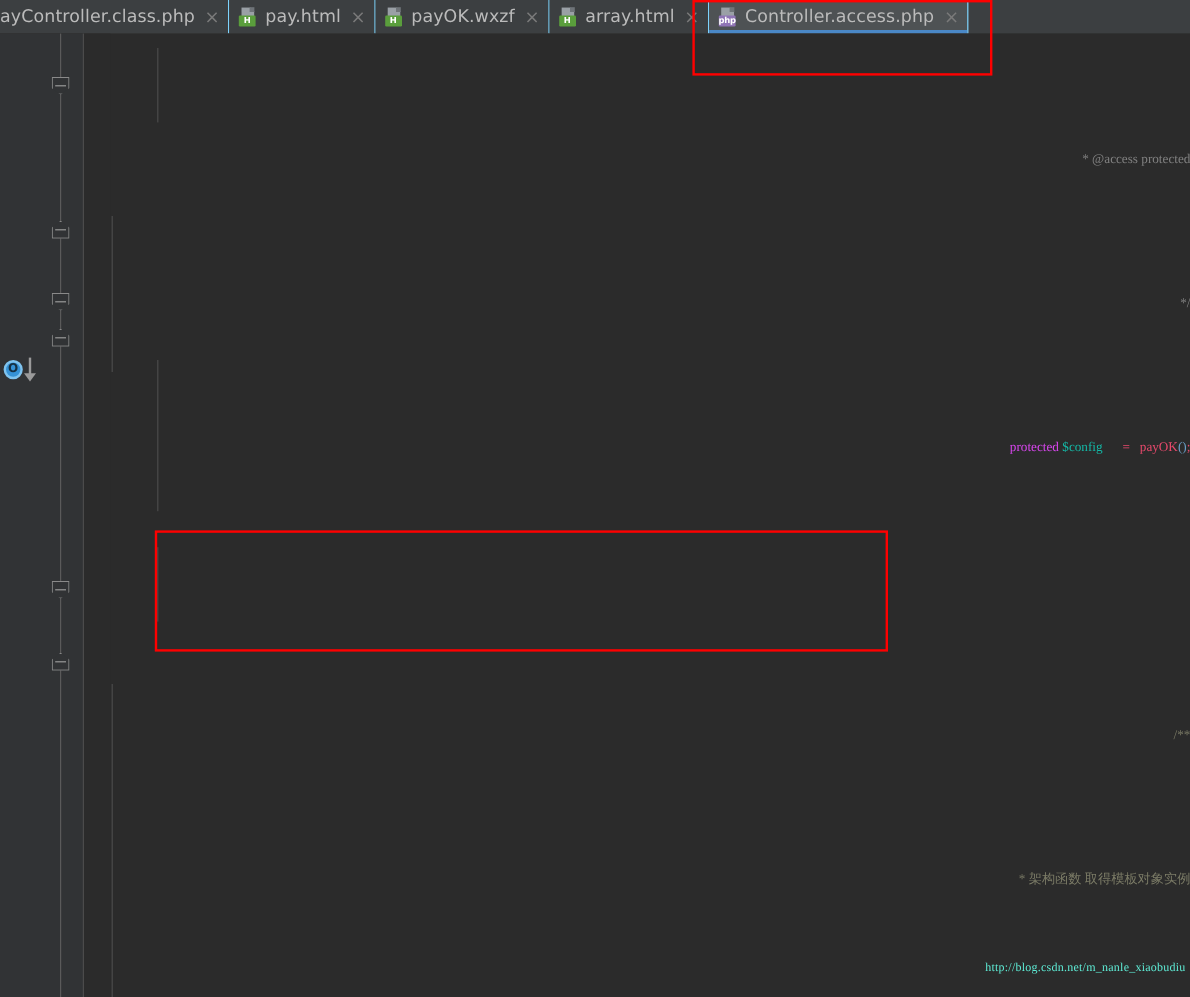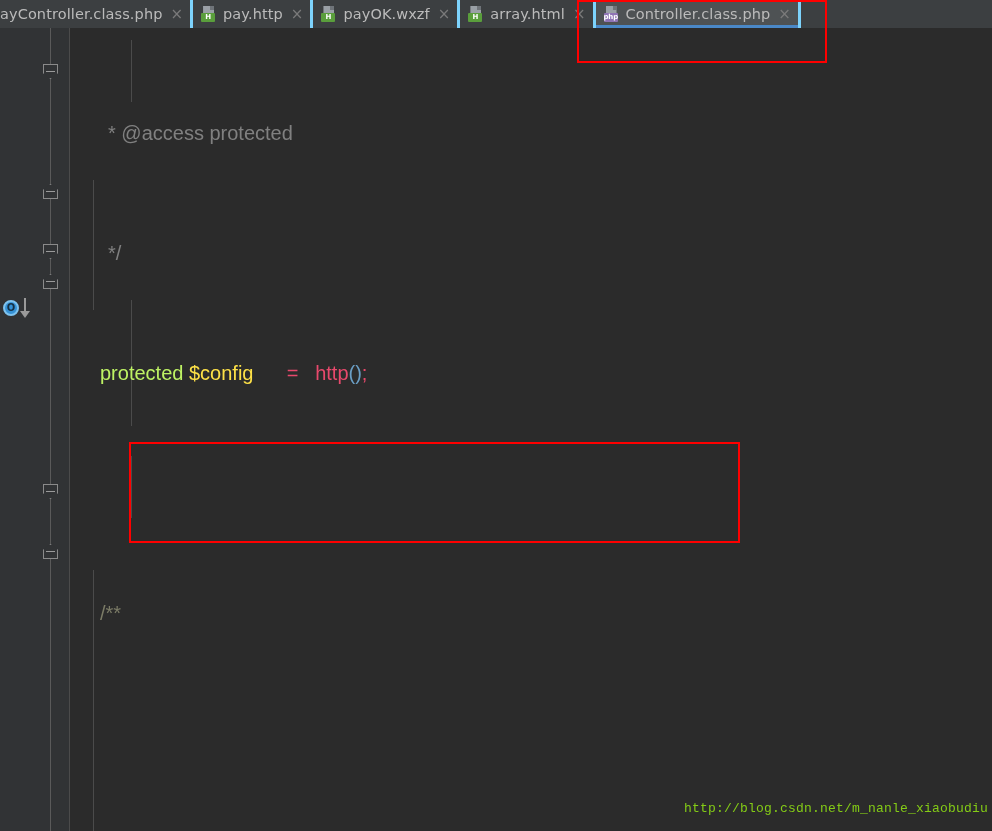--- a/index.html
+++ b/index.html
@@ -25,21 +25,21 @@
     align-items: stretch;
     overflow: hidden;
   }
   .tab {
     position: relative;
     display: flex;
     align-items: center;
     gap: 6px;
     padding: 0 7px 0 8px;
     background: #3c3f41;
-    border-right: 3px solid #7dd3fc;
+    border-right: 1px solid #7dd3fc;
     font-family: "DejaVu Sans", sans-serif;
     font-size: 14.5px;
     color: #bbbbbb;
     white-space: nowrap;
     box-sizing: border-box;
   }
   .tab.active { background: #4e5254; }
   .tab.active .tab-underline {
     position: absolute;
     left: 0; right: 0; bottom: 0;
@@ -174,83 +174,84 @@
     border-left: 5px solid transparent;
     border-right: 5px solid transparent;
     border-top: 7px solid #9a9a9a;
   }
 
   
   #code {
     position: absolute;
     left: 92px; top: 0;
     width: 900px; height: 803px;
-    font-family: Liberation Sans, sans-serif;
-    font-size: 20px;
+    font-family: Liberation Serif, serif;
+    font-size: 11px;
     line-height: 30px;
     color: #a9b7c6;
     white-space: pre;
+    text-align: right;
   }
   .ln { height: 30px; }
 
   
   .guide {
     position: absolute;
     width: 1px;
     background: #4b4b4b;
   }
 
   
   .cmt   { color: #808080; }
   .cmt-d { color: #7b7b66; }     
-  .kw    { color: #bef264; }
+  .kw    { color: #d946ef; }
   .pink  { color: #e8496c; }
-  .cls   { color: #fde047; }
+  .cls   { color: #14b8a6; }
   .op    { color: #a9b7c6; }
   .blu   { color: #6a9ec5; }
 
   
   .annot {
     position: absolute;
     border: 2px solid #ff0000;
     box-sizing: border-box;
     pointer-events: none;
   }
   #annot-tab  { left: 577px; top: 0px;   width: 250px; height: 63px; }
   #annot-if   { left: 129px; top: 442px; width: 611px; height: 101px; }
 
   
   #watermark {
     position: absolute;
     right: 4px;
     top: 773px;
-    font-family: Liberation Mono, monospace;
-    font-size: 13px;
-    color: #84cc16;
+    font-family: Liberation Serif, serif;
+    font-size: 10px;
+    color: #5eead4;
     letter-spacing: .2px;
     white-space: nowrap;
   }
 </style>
 </head>
 <body>
 
 <div id="tabbar">
 
   <div class="tab clipped">
     <span class="tab-label">ayController.class.php</span>
     <span class="tab-close">×</span>
   </div>
 
   <div class="tab">
     <span class="ficon">
       <span class="page"></span>
         <span class="fold"></span>
       <span class="badge html">H</span>
     </span>
-    <span class="tab-label">pay.http</span>
+    <span class="tab-label">pay.html</span>
     <span class="tab-close">×</span>
   </div>
 
   <div class="tab">
     <span class="ficon">
       <span class="page"></span>
         <span class="fold"></span>
       <span class="badge html">H</span>
     </span>
     <span class="tab-label">payOK.wxzf</span>
@@ -266,21 +267,21 @@
     <span class="tab-label">array.html</span>
     <span class="tab-close">×</span>
   </div>
 
   <div class="tab active">
     <span class="ficon">
       <span class="page"></span>
         <span class="fold"></span>
       <span class="badge php">php</span>
     </span>
-    <span class="tab-label">Controller.class.php</span>
+    <span class="tab-label">Controller.access.php</span>
     <span class="tab-close">×</span>
     <span class="tab-underline"></span>
   </div>
 </div>
 
 <div id="editor">
 
   <div id="gutter">
     <div class="fold-rail" style="top:0px;height:803px;"></div>
 
@@ -322,26 +323,27 @@
   <div class="guide" style="left:131px; top:428px; height:62px;"></div>
   <div class="guide" style="left:131px; top:272px; height:126px;"></div>
   <div class="guide" style="left:131px; top:12px; height:62px;"></div>
 
   <div id="code">
 
     <div class="ln"><span class="cmt" style="padding-left:16px">* @access protected</span></div>
 
     <div class="ln"><span class="cmt" style="padding-left:16px">*/</span></div>
 
-    <div class="ln"><span class="kw" style="padding-left:8px">protected</span><span class="op"> </span><span class="cls">$config</span><span class="op">      </span><span class="pink">=</span><span class="op">   </span><span class="pink">http</span><span class="blu">(</span><span class="blu">)</span><span class="pink">;</span></div>
+    <div class="ln"><span class="kw" style="padding-left:8px">protected</span><span class="op"> </span><span class="cls">$config</span><span class="op">      </span><span class="pink">=</span><span class="op">   </span><span class="pink">payOK</span><span class="blu">(</span><span class="blu">)</span><span class="pink">;</span></div>
 
     <div class="ln"></div>
 
     <div class="ln"><span class="cmt-d" style="padding-left:8px">/**</span></div>
 
+    <div class="ln"><span class="cmt-d" style="padding-left:16px">* 架构函数 取得模板对象实例</span></div>
 
     
 
     
 
     
 
     
 
     

